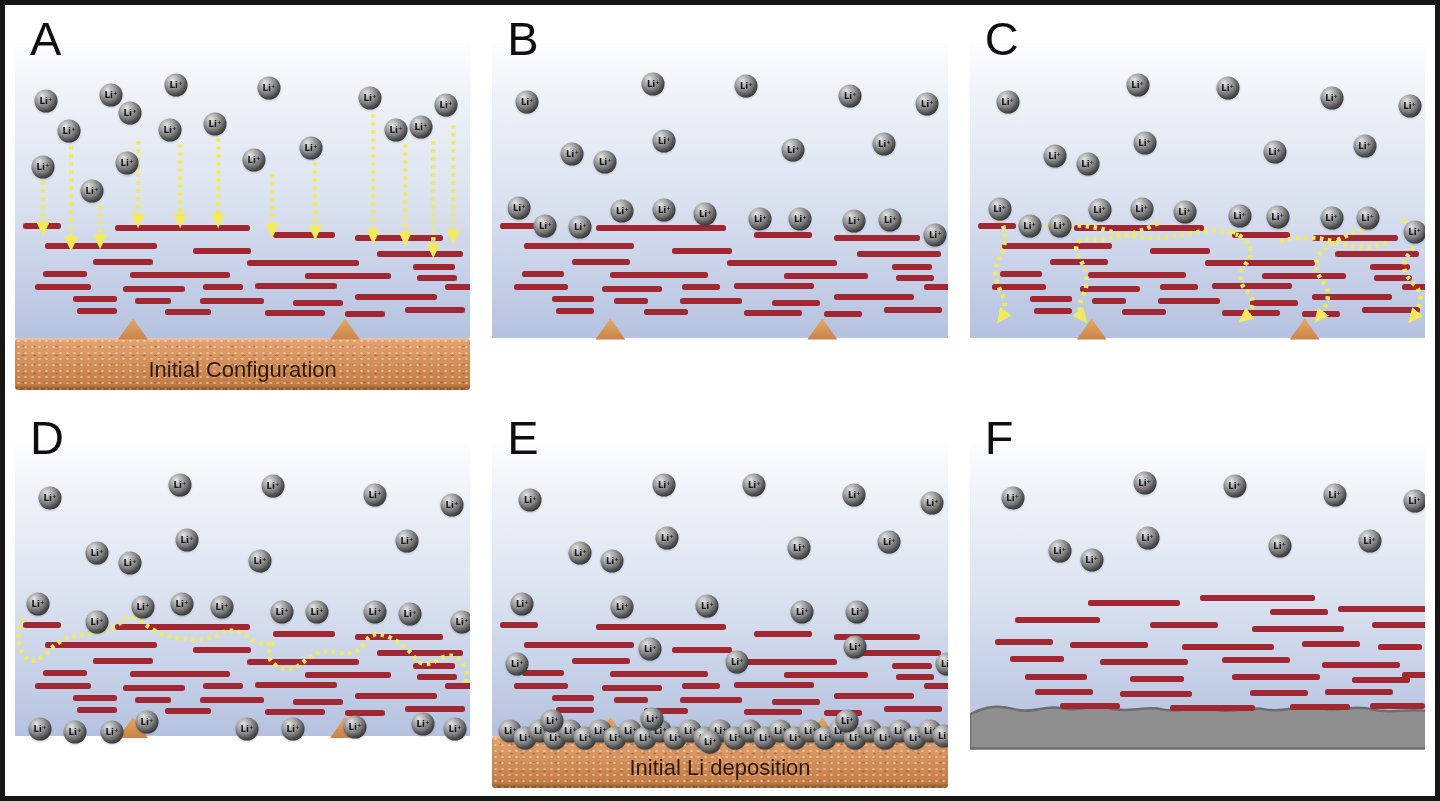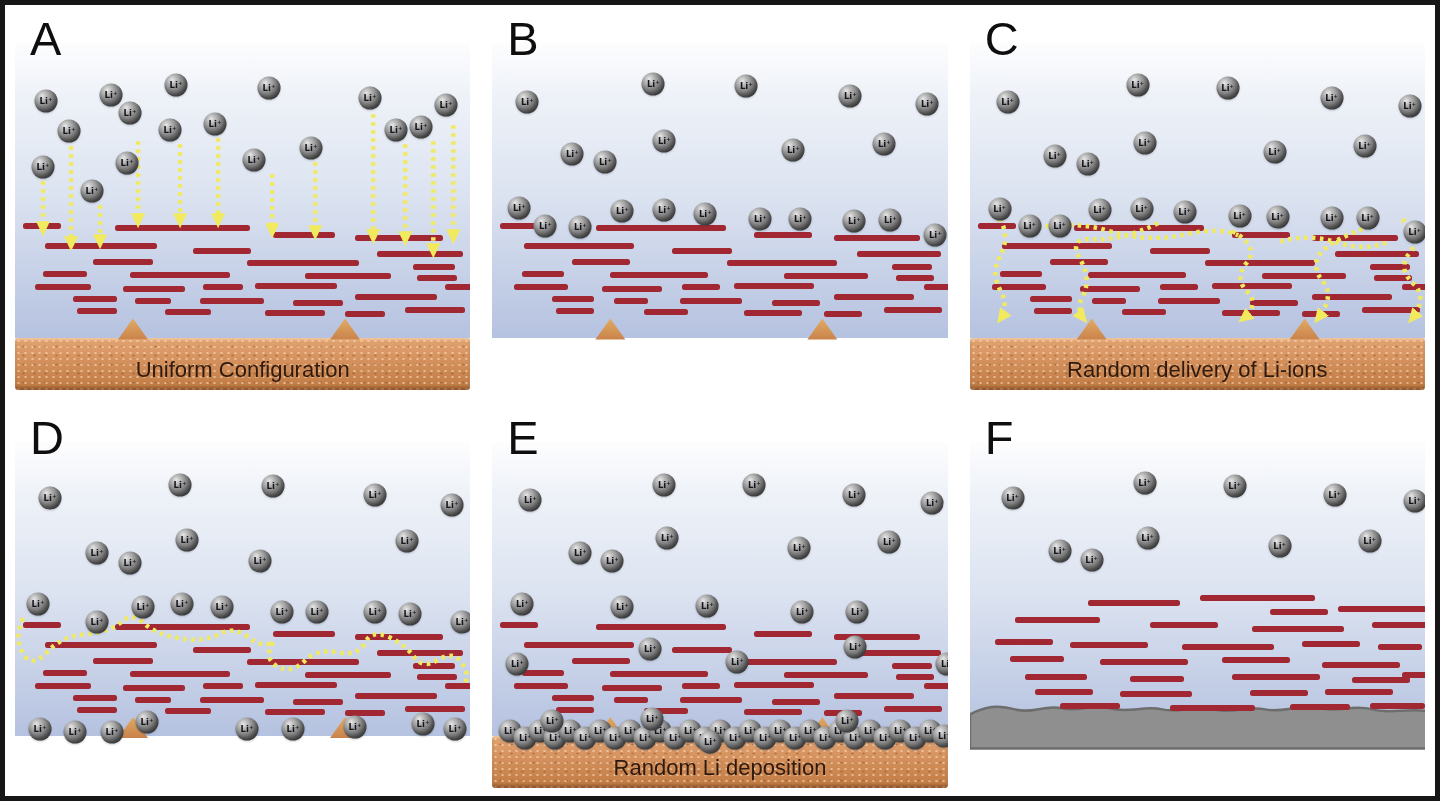--- a/index.html
+++ b/index.html
@@ -63,21 +63,21 @@
   svg.dep { position:absolute; left:0; top:0; width:100%; height:100%;
             overflow:visible; z-index:3; }
 </style>
 </head>
 <body>
 
 <div class="figure">
   <div class="panel" data-panel="A">
     <div class="sky"></div>
     <div class="substrate">
-      <div class="caption">Uniform Configuration</div>
+      <div class="caption">Initial Configuration</div>
     </div>
     <div class="panel-label">A</div>
   <div class="go" style="left: 8px; top: 210px; width: 38px;"></div>
       <div class="go" style="left: 100px; top: 212px; width: 135px;"></div>
       <div class="go" style="left: 258px; top: 219px; width: 62px;"></div>
       <div class="go" style="left: 340px; top: 222px; width: 88px;"></div>
       <div class="go" style="left: 30px; top: 230px; width: 112px;"></div>
       <div class="go" style="left: 178px; top: 235px; width: 58px;"></div>
       <div class="go" style="left: 362px; top: 238px; width: 86px;"></div>
       <div class="go" style="left: 78px; top: 246px; width: 60px;"></div>
@@ -270,23 +270,20 @@
       <div class="sphere" style="left: 398px; top: 207px;">
         <span class="ion-text">Li⁺</span>
       </div>
       <div class="sphere" style="left: 443px; top: 222px;">
         <span class="ion-text">Li⁺</span>
       </div>
     </div>
 
   <div class="panel" data-panel="C">
     <div class="sky"></div>
-    <div class="substrate">
-      <div class="caption">Random delivery of Li-ions</div>
-    </div>
     <div class="panel-label">C</div>
   <div class="go" style="left: 8px; top: 210px; width: 38px;"></div>
       <div class="go" style="left: 104px; top: 212px; width: 130px;"></div>
       <div class="go" style="left: 262px; top: 219px; width: 58px;"></div>
       <div class="go" style="left: 342px; top: 222px; width: 86px;"></div>
       <div class="go" style="left: 32px; top: 230px; width: 110px;"></div>
       <div class="go" style="left: 180px; top: 235px; width: 60px;"></div>
       <div class="go" style="left: 365px; top: 238px; width: 84px;"></div>
       <div class="go" style="left: 80px; top: 246px; width: 58px;"></div>
       <div class="go" style="left: 235px; top: 247px; width: 110px;"></div>
@@ -519,21 +516,21 @@
         <span class="ion-text">Li⁺</span>
       </div>
       <div class="sphere" style="left: 440px; top: 317px;">
         <span class="ion-text">Li⁺</span>
       </div>
     </div>
 
   <div class="panel" data-panel="E">
     <div class="sky"></div>
     <div class="substrate">
-      <div class="caption">Random Li deposition</div>
+      <div class="caption">Initial Li deposition</div>
     </div>
     <div class="panel-label">E</div>
   <div class="go" style="left: 8px; top: 210px; width: 38px;"></div>
       <div class="go" style="left: 104px; top: 212px; width: 130px;"></div>
       <div class="go" style="left: 262px; top: 219px; width: 58px;"></div>
       <div class="go" style="left: 342px; top: 222px; width: 86px;"></div>
       <div class="go" style="left: 32px; top: 230px; width: 110px;"></div>
       <div class="go" style="left: 180px; top: 235px; width: 60px;"></div>
       <div class="go" style="left: 365px; top: 238px; width: 84px;"></div>
       <div class="go" style="left: 80px; top: 246px; width: 58px;"></div>

